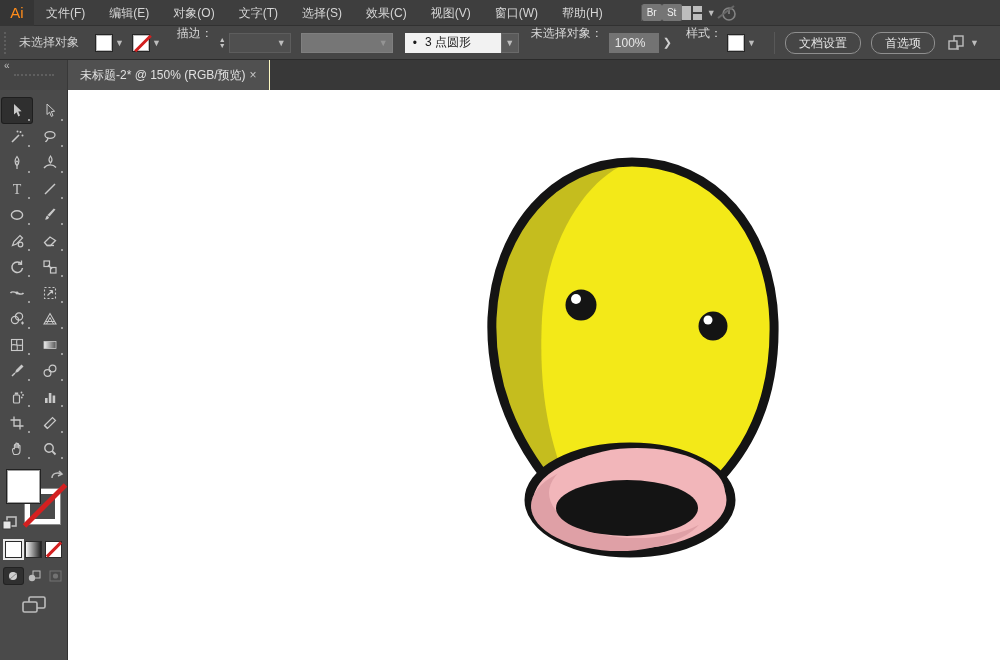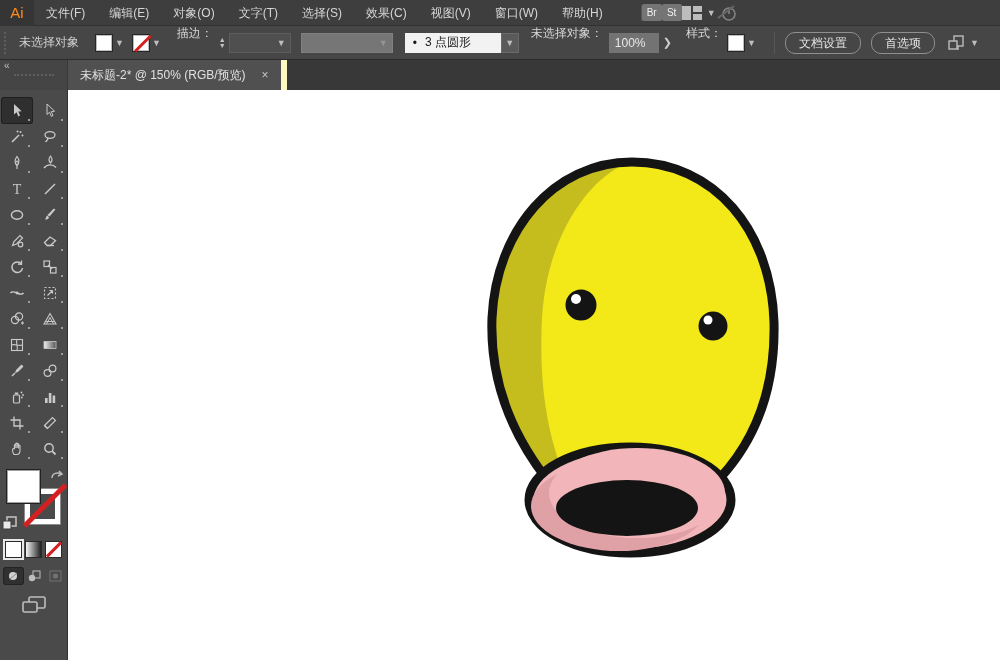--- a/index.html
+++ b/index.html
@@ -41,21 +41,21 @@
              color:#e3e3e3; font-size:12px; line-height:20px; white-space:nowrap; }
   .ctl-btn + .ctl-btn { margin-left:10px; }
   .panel-sw { display:flex; align-items:center; gap:5px; margin-left:12px; }
 
   
   .midrow { display:flex; height:30px; }
   .dock-head { width:68px; background:#454545; position:relative; border-right:1px solid #383838; }
   .collapse { position:absolute; left:4px; top:0px; font-size:10px; color:#bdbdbd; }
   .dots { position:absolute; left:14px; top:14px; width:40px; border-top:2px dotted #5f5f5f; }
   .tabbar { flex:1; background:#383838; display:flex; align-items:stretch; }
-  .tab { background:#505050; display:flex; align-items:center; gap:16px; padding:0 12px; color:#e0e0e0; border-right:6px solid #fef9c3; }
+  .tab { background:#505050; display:flex; align-items:center; gap:4px; padding:0 12px; color:#e0e0e0; border-right:1px solid #fef9c3; }
   .tab-close { color:#c5c5c5; font-size:12px; }
 
   
   .main { display:flex; height:600px; }
   .toolbar { width:68px; background:#4a4a4a; border-right:1px solid #333; display:flex; flex-direction:column; padding-top:8px; }
   .tool-grid { display:grid; grid-template-columns:1fr 1fr; justify-items:center; row-gap:1px; }
   .tool { width:30px; height:25px; display:flex; align-items:center; justify-content:center; position:relative; border-radius:2px; }
   .tool.active { background:#2f2f2f; box-shadow:0 0 0 1px #1e1e1e; }
   .tool .fly { position:absolute; right:2px; bottom:2px; width:2px; height:2px; background:#9d9d9d; }
   .tool svg { display:block; }

